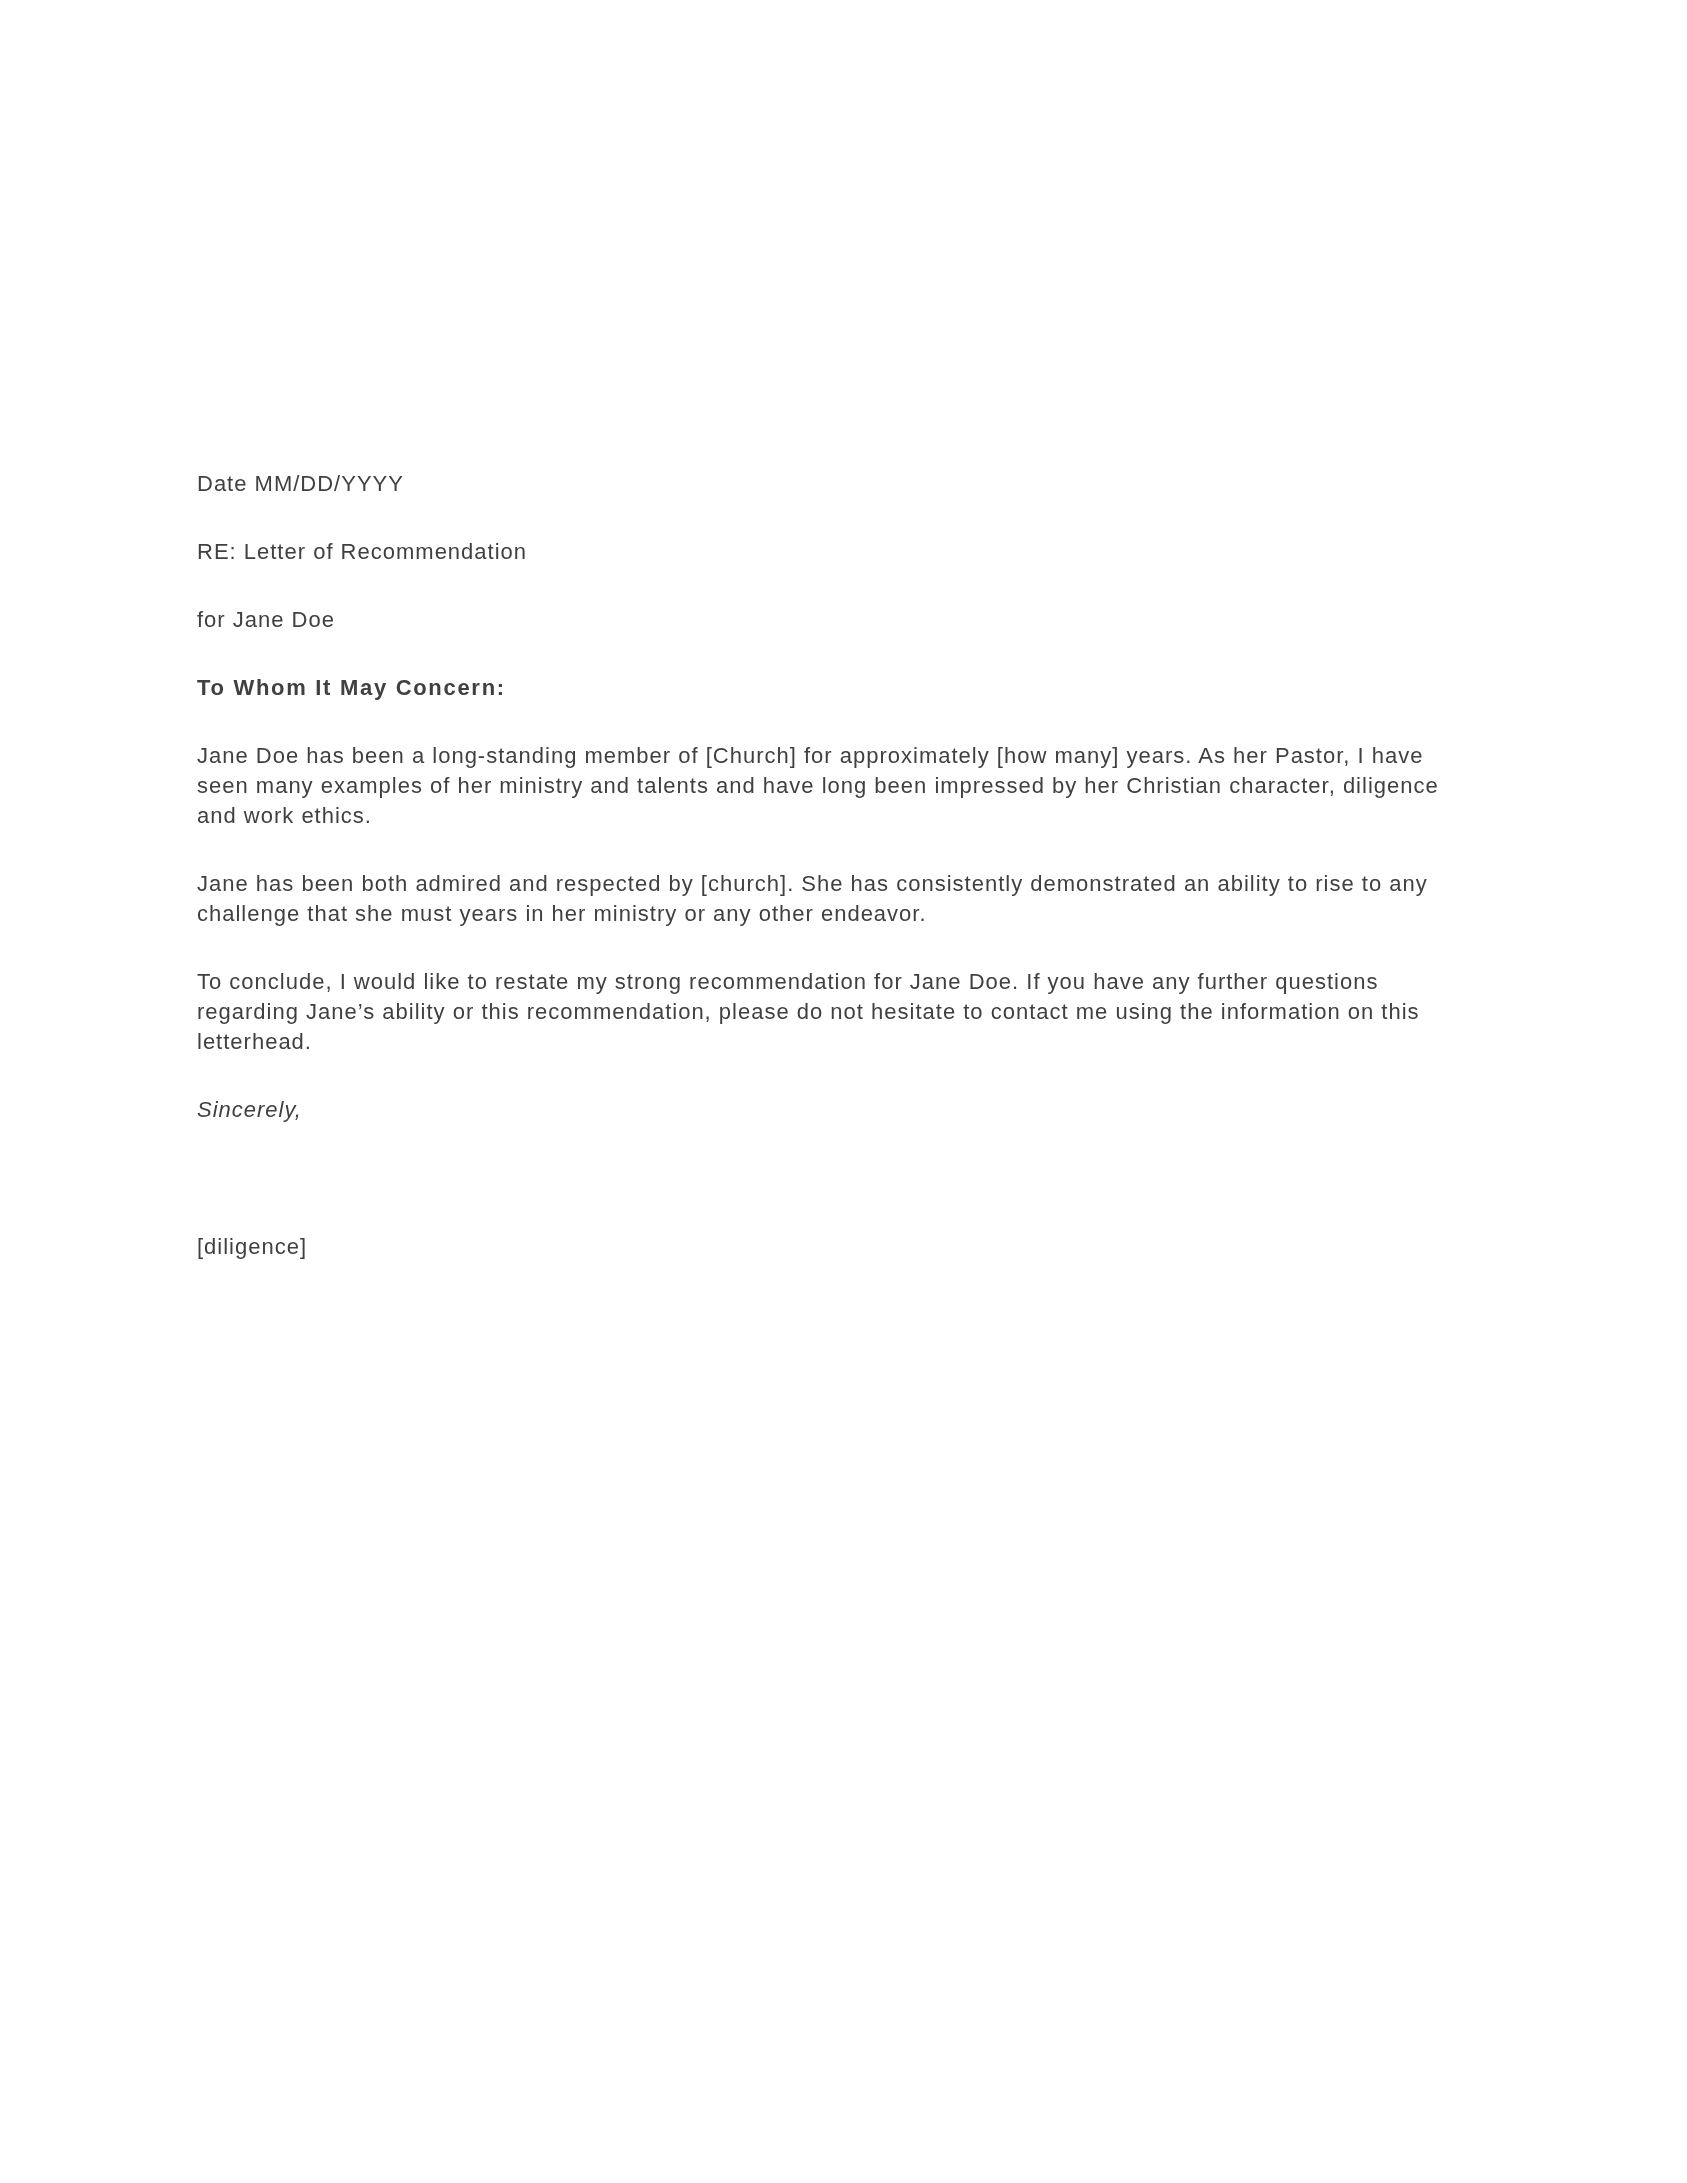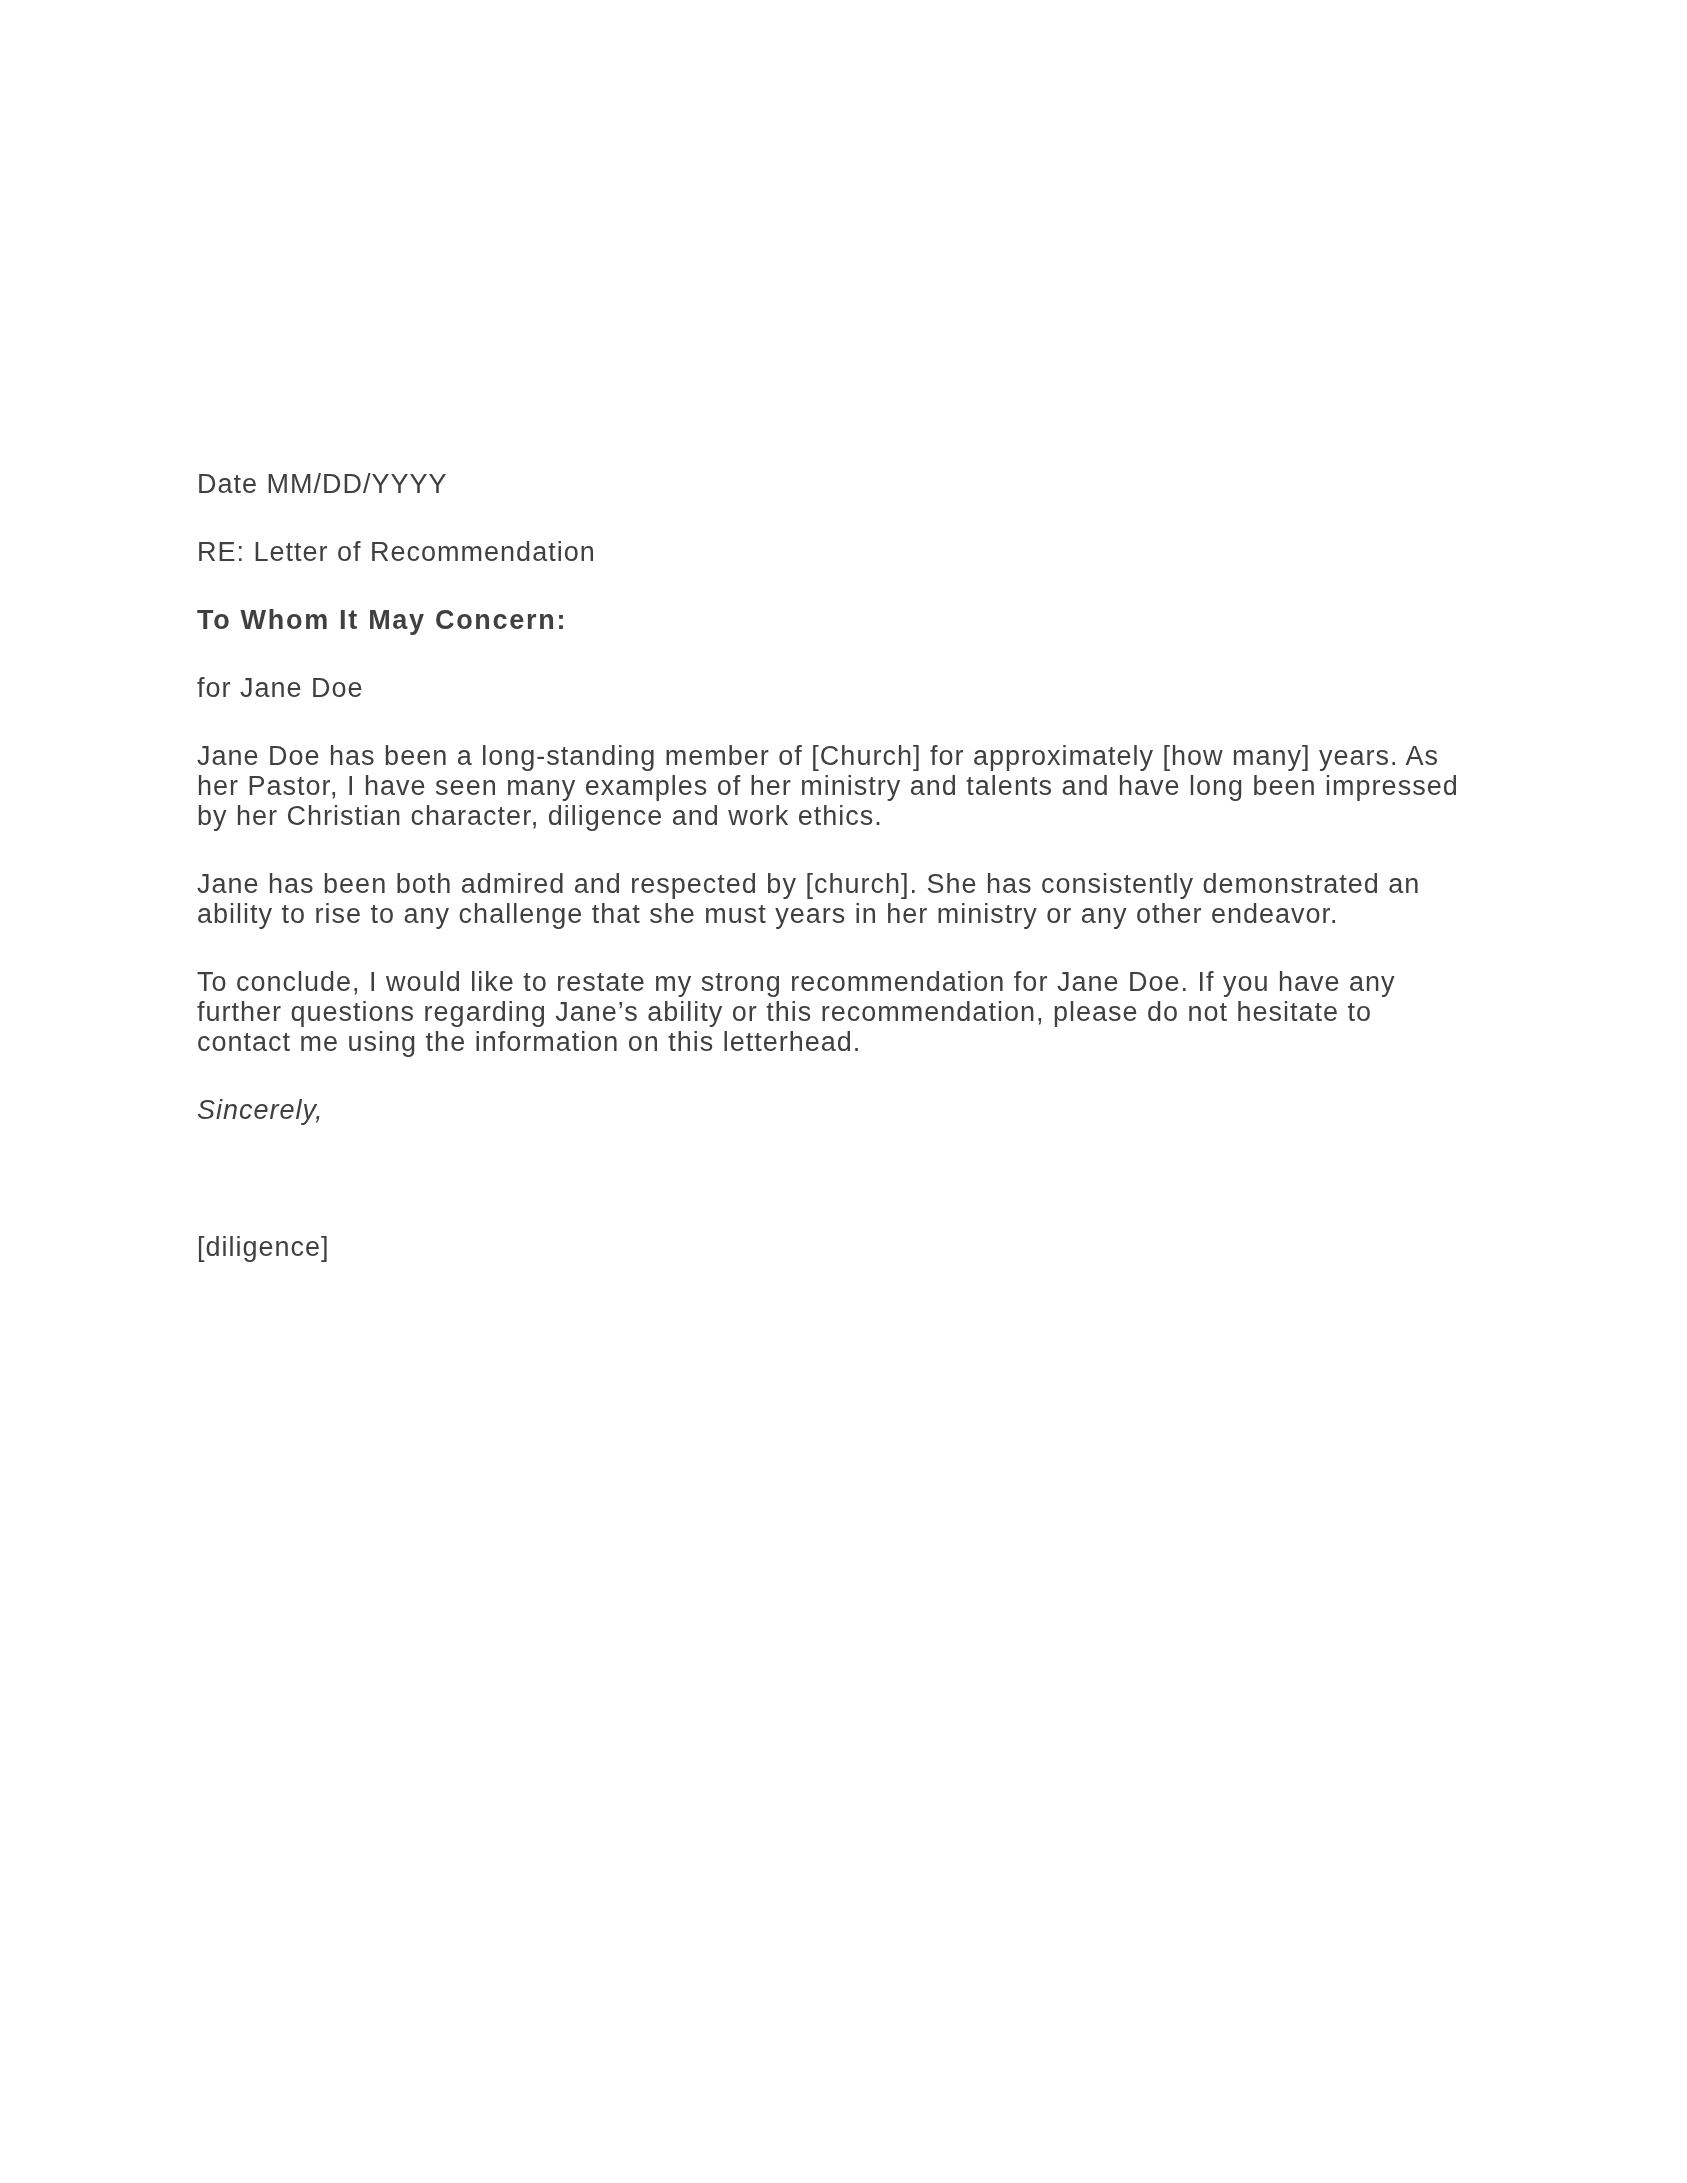--- a/index.html
+++ b/index.html
@@ -20,21 +20,21 @@
       width: 1687px;
       height: 2184px;
       background: #ffffff;
     }
     .letter {
       position: absolute;
       left: 197px;
       top: 469px;
       width: 1275px;
       font-family: "Liberation Sans", sans-serif;
-      font-size: 27px;
+      font-size: 22px;
       letter-spacing: 1px;
       color: #404040;
       line-height: 30px;
     }
     .block {
       margin: 0 0 38px 0;
       white-space: pre-wrap;
     }
     .salutation {
       font-weight: bold;
@@ -48,22 +48,22 @@
       font-style: italic;
     }
   </style>
 </head>
 <body>
 
 <div class="page">
   <div class="letter">
     <div class="block">Date MM/DD/YYYY</div>
     <div class="block">RE: Letter of Recommendation</div>
+    <div class="block">for Jane Doe</div>
     <div class="block salutation">To Whom It May Concern:</div>
-    <div class="block">for Jane Doe</div>
     <div class="para">Jane Doe has been a long-standing member of [Church] for approximately [how many] years. As her Pastor, I have seen many examples of her ministry and talents and have long been impressed by her Christian character, diligence and work ethics.</div>
     <div class="para">Jane has been both admired and respected by [church]. She has consistently demonstrated an ability to rise to any challenge that she must years in her ministry or any other endeavor.</div>
     <div class="para">To conclude, I would like to restate my strong recommendation for Jane Doe.  If you have any further questions regarding Jane’s ability or this recommendation, please do not hesitate to contact me using the information on this letterhead.</div>
     <div class="block closing">Sincerely,</div>
     <div class="block">[diligence]</div>
   </div>
 </div>
 
 
 </body></html>

